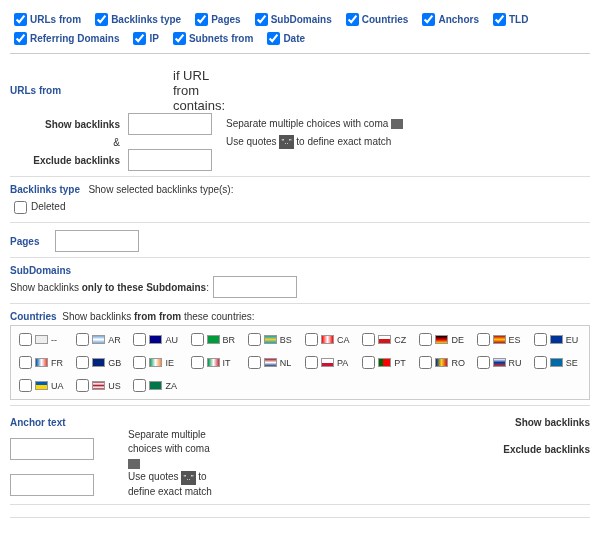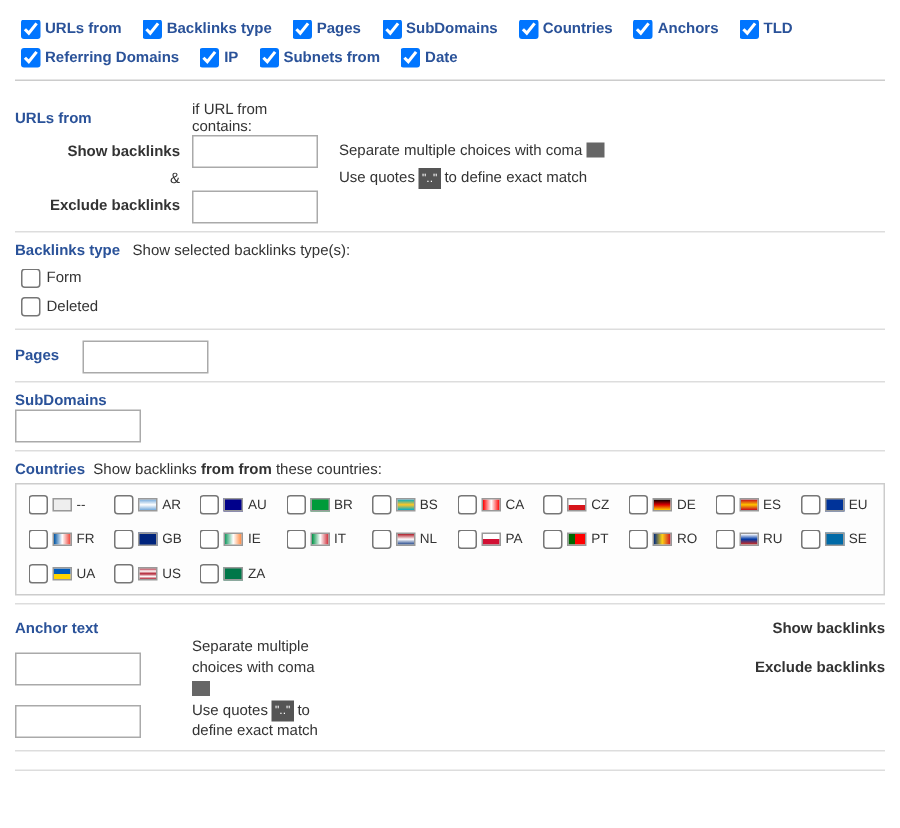--- a/index.html
+++ b/index.html
@@ -7,21 +7,21 @@
 .top-filters label { margin-right: 10px; display: inline-flex; align-items: center; font-weight: bold; color: #2a5299; cursor: pointer; }
 .top-filters input { margin-right: 3px; }
 .section { border-bottom: 1px solid #ddd; padding: 5px 0; margin-bottom: 2px; }
 .sec-title { color: #2a5299; font-weight: bold; font-size: 10px; }
 .sec-desc { color: #333; font-weight: normal; }
 .inline-row { display: flex; align-items: center; flex-wrap: wrap; gap: 4px; }
 .inline-row .sec-title { margin-right: 5px; }
 input[type=text].medium { width: 78px; height: 18px; font-size: 10px; border: 1px solid #aaa; padding: 1px 2px; }
 .url-grid { display: grid; grid-template-columns: 110px 90px auto; column-gap: 8px; align-items: center; margin-top: 4px; }
 .url-grid .lbl { text-align: right; }
-.url-grid .hdr { font-size: 10px; }
+.url-grid .hdr { font-size: 13px; margin-left: 45px; }
 .hint { font-size: 10px; color: #333; line-height: 14px; }
 .hint .icon { display: inline-block; width: 12px; height: 10px; background: #666; vertical-align: middle; }
 .hint .icon2 { display: inline-block; background: #555; color: #fff; font-size: 8px; padding: 0 2px; vertical-align: middle; }
 .bt-list { margin-top: 3px; }
 .bt-list label { display: block; line-height: 14px; }
 .bt-list input { margin-right: 4px; vertical-align: middle; }
 .countries-box { border: 1px solid #ccc; padding: 4px; margin-top: 3px; background: #fdfdfd; }
 .country-grid { display: grid; grid-template-columns: repeat(10, 1fr); gap: 4px 2px; }
 .country-item { display: flex; align-items: center; font-size: 9px; }
 .country-item input { margin-right: 3px; }
@@ -47,36 +47,36 @@
     <span class="lbl"><span class="bold">Exclude backlinks</span></span>
     <input type="text" class="medium" style="">
     <span></span>
   </div>
 </div>
 
 <div class="section">
   <span class="sec-title">Backlinks type</span>
   &nbsp;&nbsp;<span class="sec-desc">Show selected backlinks type(s):</span>
   <div class="bt-list" id="bt-list">
-      <label><input type="checkbox" style="">Form</label>
       <label><input type="checkbox" style="">Deleted</label>
     </div>
 </div>
 
 <div class="section">
   <div class="inline-row">
     <span class="sec-title">Pages</span>
     &nbsp;
     <input type="text" class="medium" style="">
   </div>
 </div>
 
 <div class="section">
   <div class="sec-title">SubDomains</div>
   <div class="inline-row">
+    <span><span>Show backlinks </span><span class="bold">only to these Subdomains</span><span>:</span></span>
     <input type="text" class="medium" style="">
   </div>
 </div>
 
 <div class="section">
   <span class="sec-title">Countries</span>
   &nbsp;<span><span>Show backlinks </span><span class="bold">from from</span><span> these countries:</span></span>
   <div class="countries-box">
       <div class="country-grid" id="country-grid">
         <div class="country-item">

